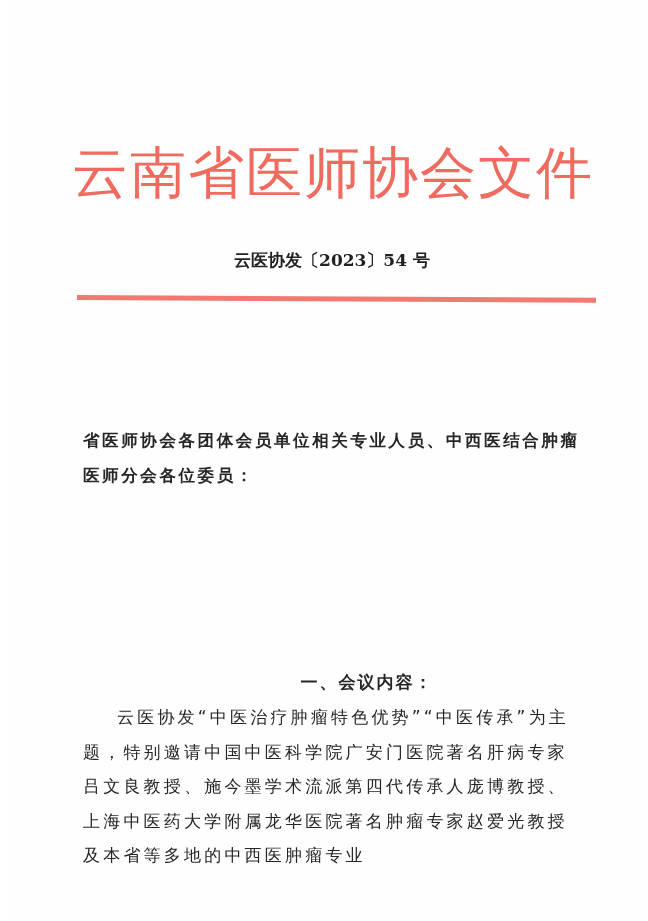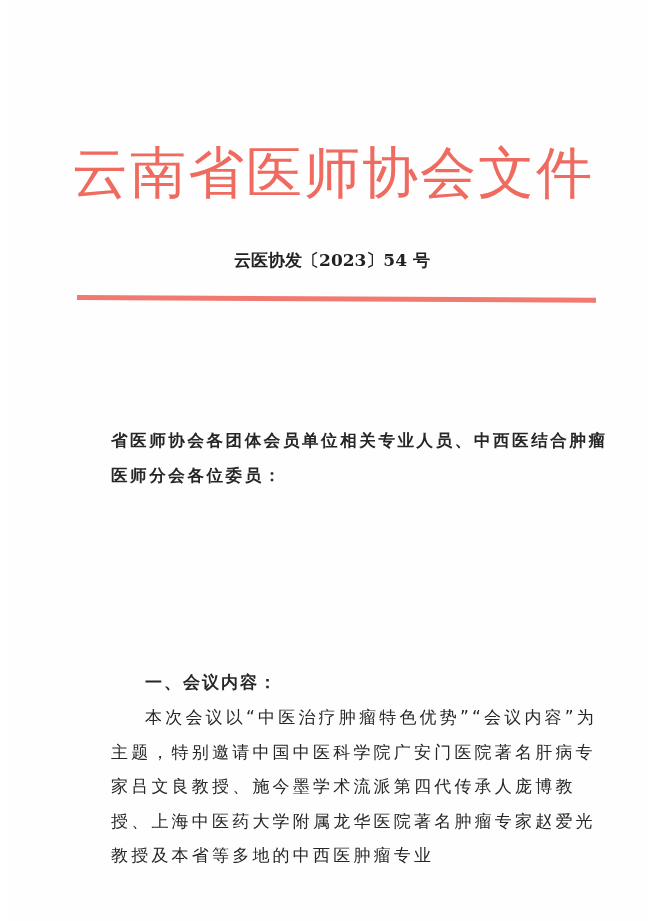--- a/index.html
+++ b/index.html
@@ -8,29 +8,29 @@
     .page { position: absolute; left: 8px; top: 0; width: 648px; height: 921px; background: #fefefe; }
     .header-title { position: absolute; left: 60px; top: 138px; width: 530px; text-align: center;
       font-size: 56px; letter-spacing: 2px; color: #ef6b60; font-family: "DejaVu Serif", serif; line-height: 70px; }
     .doc-number { position: absolute; left: 0; top: 249px; width: 648px; text-align: center;
       font-size: 17px; font-weight: bold; color: #222; line-height: 22px; }
     .red-rule { position: absolute; left: 69px; top: 295px; width: 519px; height: 5px; background: #f07a70;
       transform: rotate(0.3deg); transform-origin: left center; }
     .notice-title { position: absolute; left: 60px; top: 306px; width: 530px; text-align: center;
       font-size: 23px; font-weight: bold; line-height: 33px; color: #1e1e1e; font-family: "DejaVu Sans", sans-serif; }
     .p { position: absolute; left: 75px; width: 500px; font-size: 17px; line-height: 34.5px;
-      letter-spacing: 3.2px; color: #262626; font-family: "DejaVu Sans", sans-serif; margin-left: 28px; }
+      letter-spacing: 3.2px; color: #262626; font-family: "DejaVu Sans", sans-serif; }
     .addressee { top: 424px; font-weight: bold; letter-spacing: 2.6px; font-size: 16.5px; }
     .body1 { top: 500px; text-indent: 34px; }
-    .section { top: 665px; left: 109px; font-weight: bold; font-size: 17px; letter-spacing: 2px; }
+    .section { top: 665px; left: 109px; font-weight: bold; font-size: 17px; letter-spacing: 2px; text-align: center; }
     .body2 { top: 700px; text-indent: 34px; }
   </style>
 </head>
 <body>
 
 <div class="page">
   <div class="header-title">云南省医师协会文件</div>
   <div class="doc-number">云医协发〔2023〕54 号</div>
   <div class="red-rule"></div>
   <div class="p addressee">省医师协会各团体会员单位相关专业人员、中西医结合肿瘤医师分会各位委员：</div>
   <div class="p section">一、会议内容：</div>
-  <div class="p body2">本次会议以“中医治疗肿瘤特色优势”“会议内容”为主题，特别邀请中国中医科学院广安门医院著名肝病专家吕文良教授、施今墨学术流派第四代传承人庞博教授、上海中医药大学附属龙华医院著名肿瘤专家赵爱光教授及本省等多地的中西医肿瘤专业</div>
+  <div class="p body2">云医协发“中医治疗肿瘤特色优势”“中医传承”为主题，特别邀请中国中医科学院广安门医院著名肝病专家吕文良教授、施今墨学术流派第四代传承人庞博教授、上海中医药大学附属龙华医院著名肿瘤专家赵爱光教授及本省等多地的中西医肿瘤专业</div>
 </div>
 
 </body></html>

